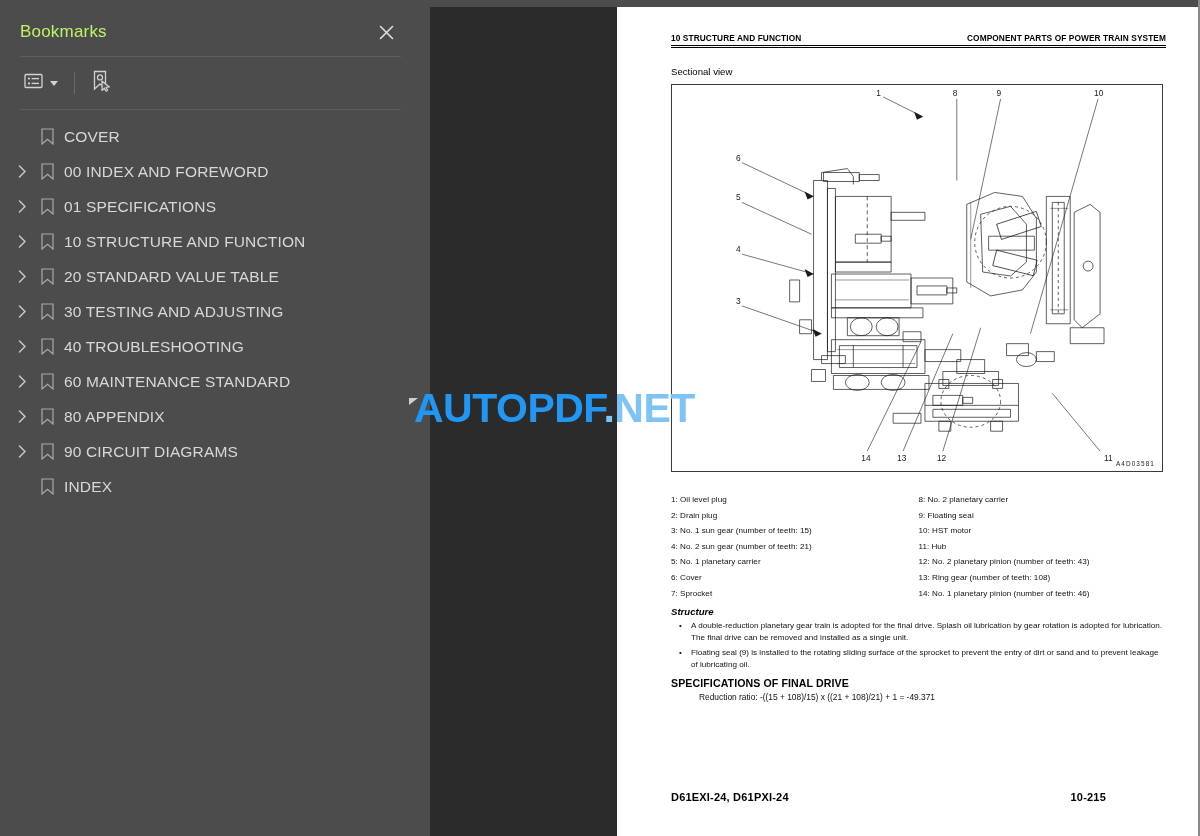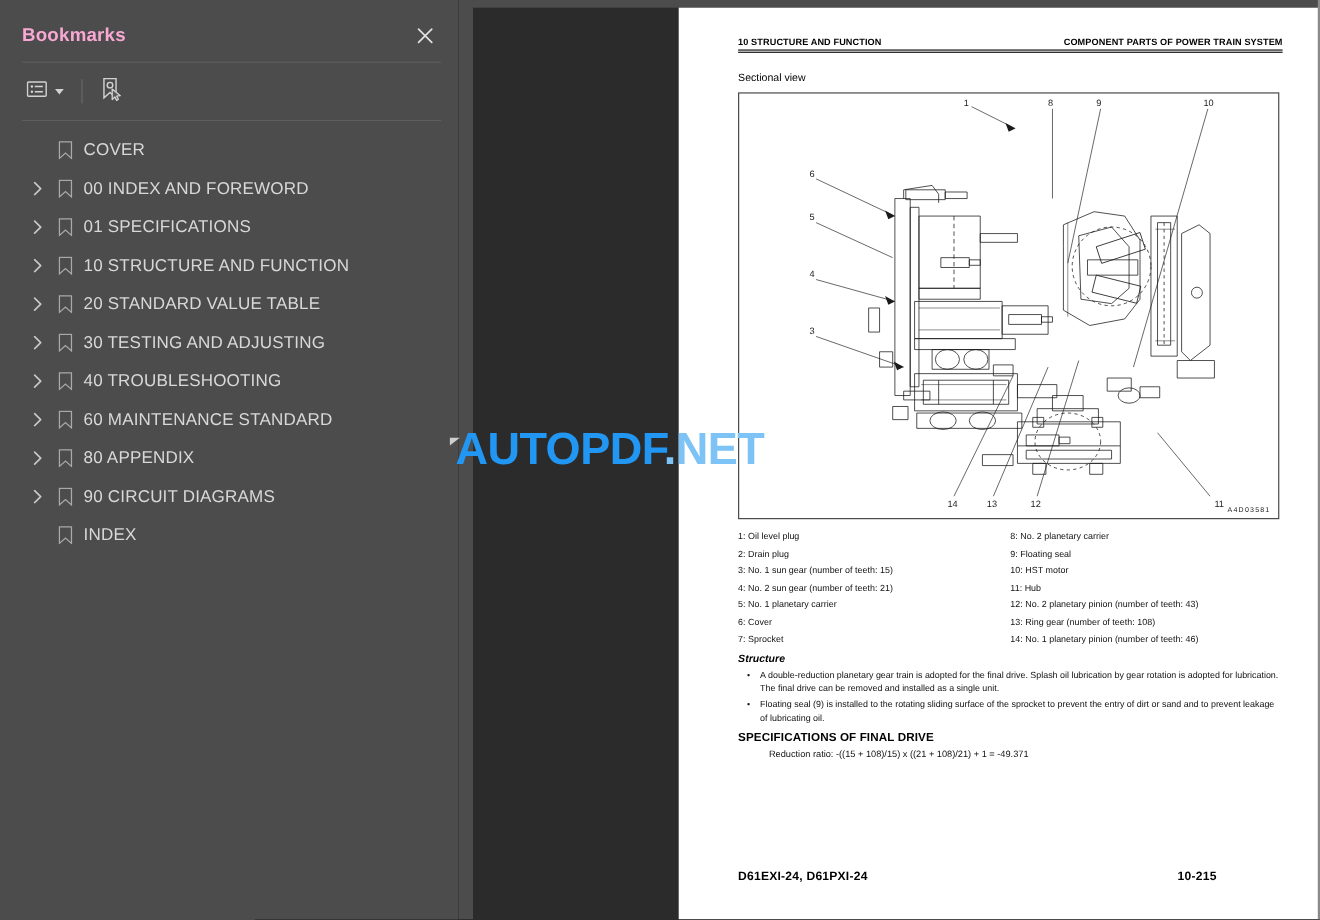--- a/index.html
+++ b/index.html
@@ -19,23 +19,23 @@
     flex: 0 0 417px;
     padding-top: 8px;
   }
   .sb-header {
     height: 48px;
     display: flex; align-items: center;
     padding: 0 16px 0 20px;
     position: relative;
   }
   .sb-title {
-    color: #f9a8d4;
+    color: #bef264;
     font-size: 17px;
-    font-weight: 700;
+    font-weight: 400;
     letter-spacing: .2px;
   }
   .sb-close {
     position: absolute; right: 18px; top: 50%;
     transform: translateY(-50%);
     width: 26px; height: 26px;
     display: flex; align-items: center; justify-content: center;
     cursor: pointer;
   }
   .sb-close svg { display: block; }
@@ -65,21 +65,21 @@
     border-left: 4.5px solid transparent;
     border-right: 4.5px solid transparent;
     border-top: 5px solid #d2d2d2;
     margin-left: 6px;
   }
 
   .bm-list { padding-top: 9px; }
   .bm-item {
     display: flex; align-items: center;
     height: 35px;
-    padding-left: 22px;
+    padding-left: 10px;
     cursor: pointer;
     position: relative;
   }
   .bm-arrow {
     width: 24px; flex: 0 0 24px;
     display: flex; align-items: center; justify-content: center;
   }
   .bm-arrow.empty { visibility: hidden; }
   .bm-icon {
     width: 26px; flex: 0 0 26px;
@@ -159,21 +159,21 @@
   .fig-svg { position: absolute; inset: 0; width: 100%; height: 100%; }
   .fig-id {
     position: absolute; right: 7px; bottom: 4px;
     font-size: 6.4px;
     color: #222;
     letter-spacing: 1.1px;
     font-family: "Liberation Sans", sans-serif;
   }
 
   .legend {
-    margin-top: 8px;
+    margin-top: 20px;
     display: flex;
   }
   .legend-col { width: 50%; }
   .legend-col li {
     list-style: none;
     font-size: 8.1px;
     line-height: 15.6px;
     color: #111;
     letter-spacing: .02px;
   }

